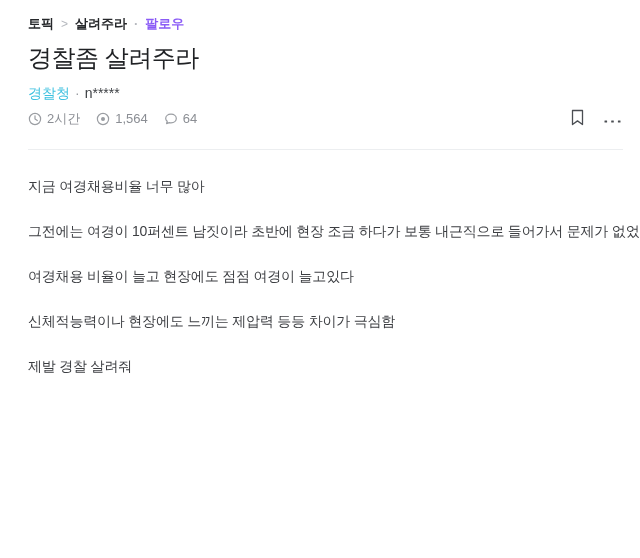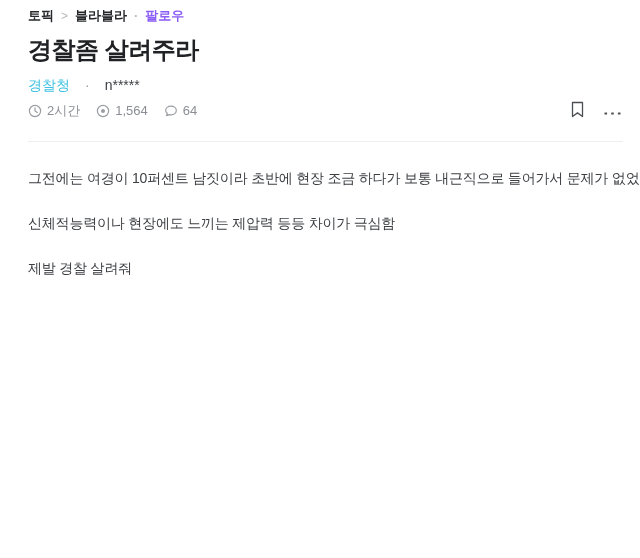--- a/index.html
+++ b/index.html
@@ -2,44 +2,44 @@
 <html><head>
 <meta charset="utf-8">
 <style>
   * { margin: 0; padding: 0; box-sizing: border-box; }
   html, body { width: 640px; height: 558px; overflow: hidden; }
   body {
     background: #ffffff;
     font-family: "Liberation Sans", "DejaVu Sans", sans-serif;
     color: #3c3e42;
   }
-  .page { padding: 8px 17px 0 28px; }
+  .page { padding: 16px 17px 0 28px; }
 
   
   .breadcrumb {
     display: flex; align-items: center; gap: 7px;
     font-size: 13px; font-weight: 700; color: #26282b;
     line-height: 16px;
   }
   .breadcrumb .sep { color: #b5b8be; font-weight: 400; font-size: 12px; }
   .breadcrumb .dot { color: #b5b8be; font-weight: 700; }
   .breadcrumb .follow { color: #8b5cf6; cursor: pointer; }
   .breadcrumb .crumb { cursor: pointer; }
 
   
   .post-title {
     margin-top: 11px;
-    font-size: 24px; font-weight: 700; color: #202225;
+    font-size: 24px; font-weight: 400; color: #202225;
     line-height: 30px; letter-spacing: -0.5px;
   }
 
   
   .author-row {
     margin-top: 12px;
-    display: flex; align-items: center; gap: 15px;
+    display: flex; align-items: center; gap: 5px;
     font-size: 14px; line-height: 16px;
   }
   .author-row .company { color: #3ec1e0; font-weight: 500; cursor: pointer; }
   .author-row .author-sep { color: #9b9ea3; }
   .author-row .uid { color: #3e4145; font-weight: 500; }
 
   
   .meta-row {
     margin-top: 9px;
     display: flex; align-items: center; justify-content: space-between;
@@ -66,21 +66,21 @@
   }
 </style>
 </head>
 <body>
 
 <div class="page">
 
   <nav class="breadcrumb">
     <span class="crumb">토픽</span>
     <span class="sep">&gt;</span>
-    <span class="crumb">블라블라</span>
+    <span class="crumb">살려주라</span>
     <span class="dot">·</span>
     <span class="follow">팔로우</span>
   </nav>
 
   <h1 class="post-title">경찰좀 살려주라</h1>
 
   <div class="author-row">
     <span class="company">경찰청</span>
     <span class="author-sep">·</span>
     <span class="uid">n*****</span>
@@ -136,18 +136,20 @@
             <rect x="13.9" y="1.4" width="2.6" height="2.2" rx="0.4"></rect>
           </svg>
         </span>
       </button>
     </div>
   </div>
 
   <hr class="divider">
 
   <div class="post-body">
+    <p>지금 여경채용비율 너무 많아</p>
     <p>그전에는 여경이 10퍼센트 남짓이라 초반에 현장 조금 하다가 보통 내근직으로 들어가서 문제가 없었는데</p>
+    <p>여경채용 비율이 늘고 현장에도 점점 여경이 늘고있다</p>
     <p>신체적능력이나 현장에도 느끼는 제압력 등등 차이가 극심함</p>
     <p>제발 경찰 살려줘</p>
   </div>
 
 </div>
 
 </body></html>

